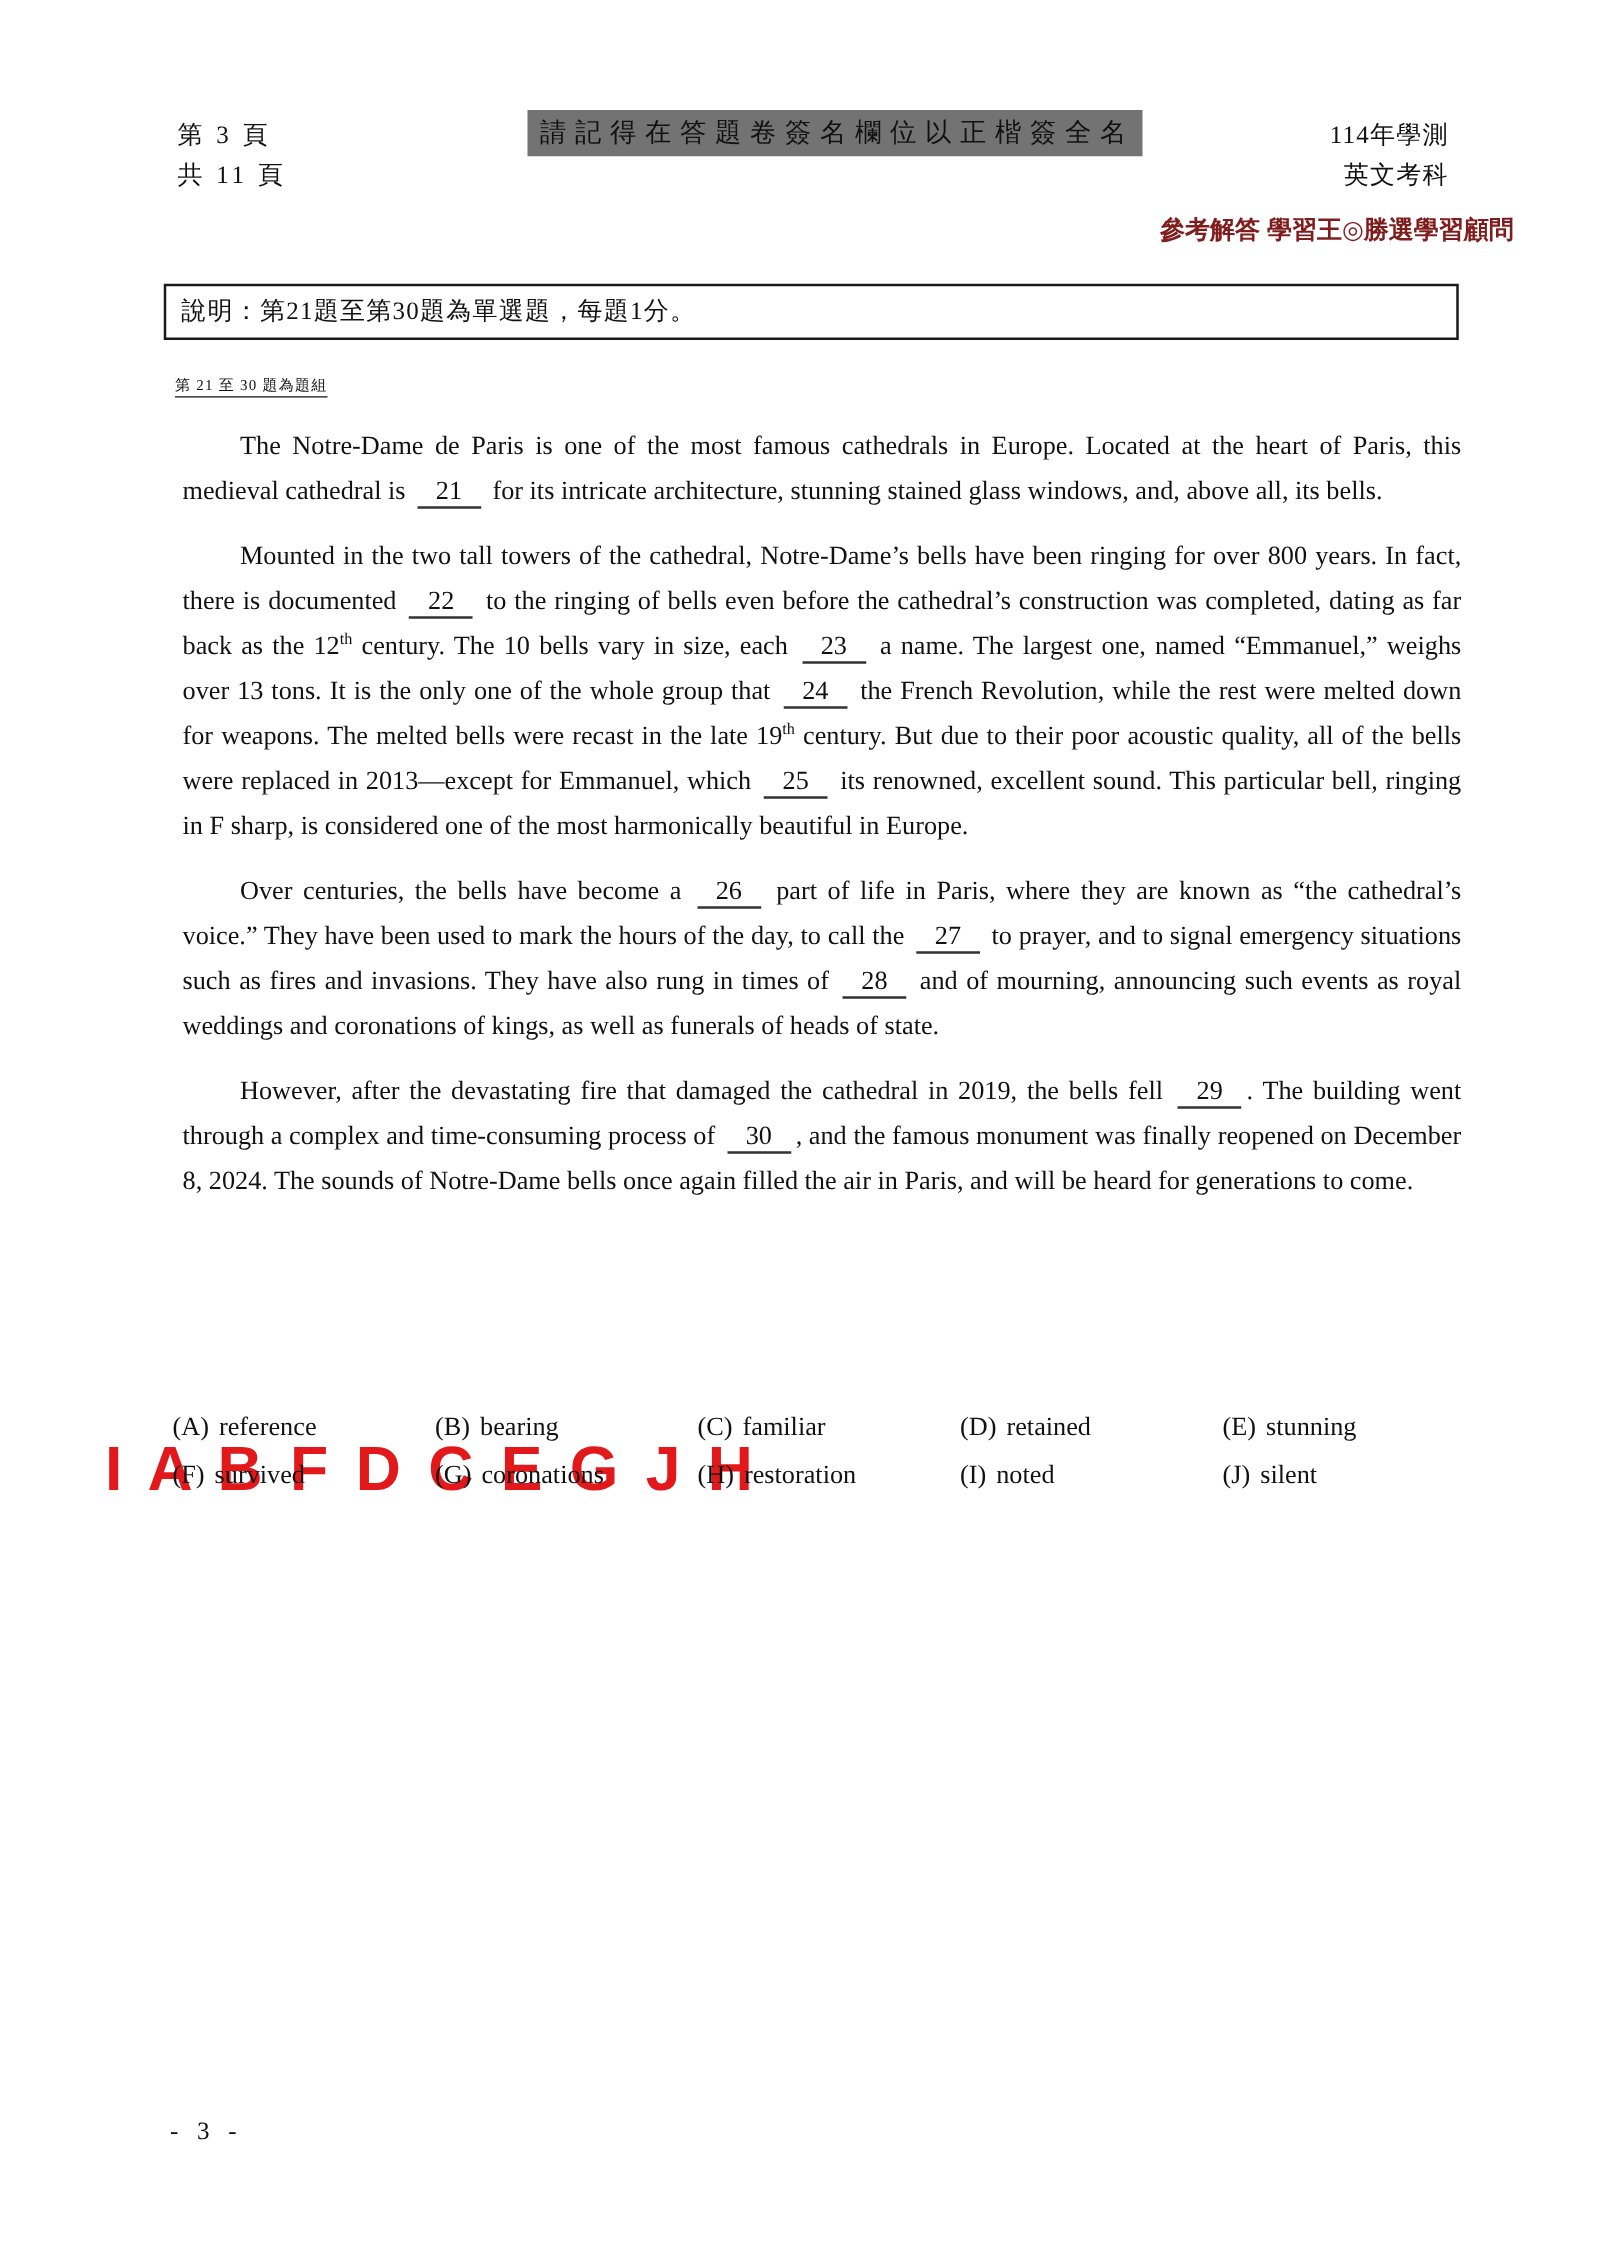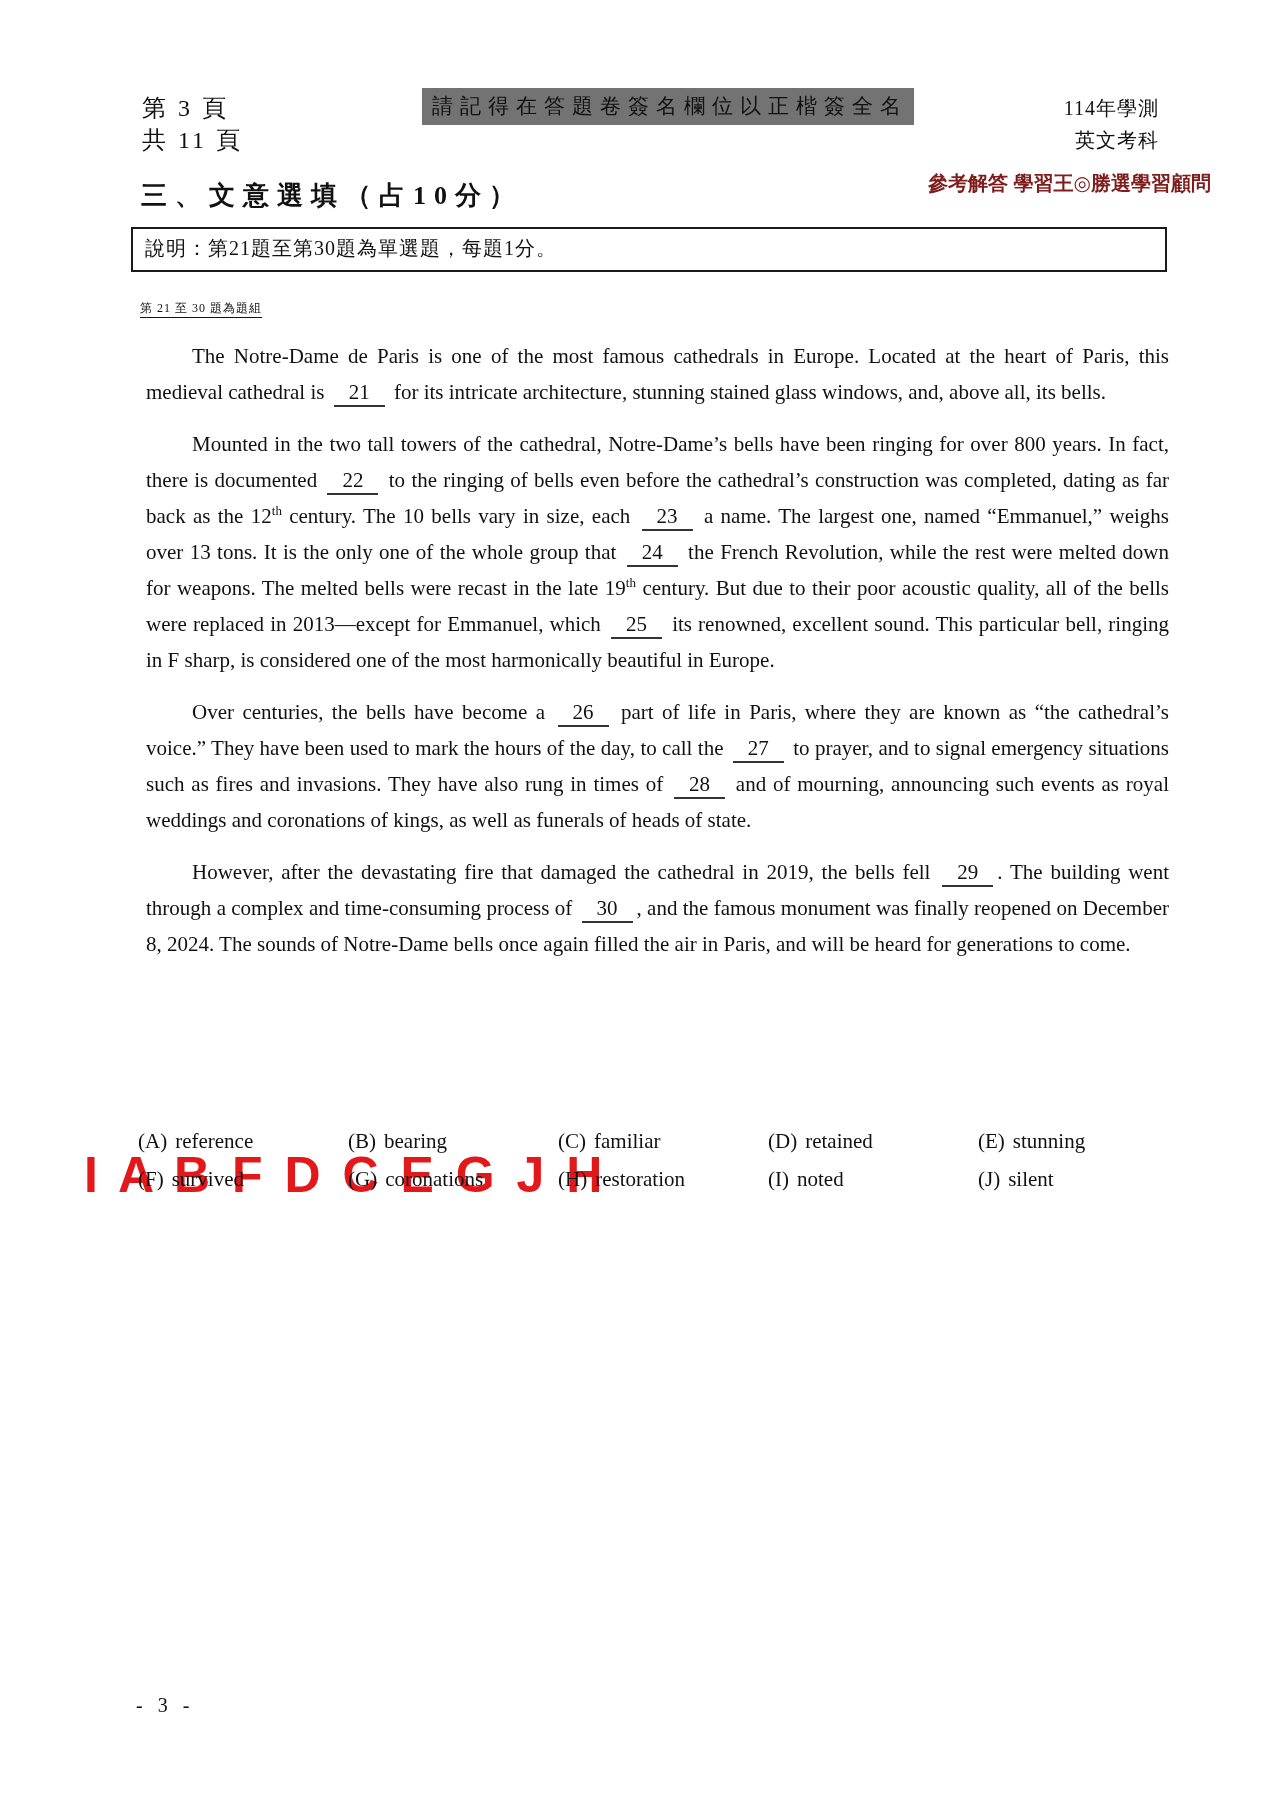--- a/index.html
+++ b/index.html
@@ -7,21 +7,21 @@
   .page {
     position:relative;
     width:1280px; height:1810px;
     background:#ffffff;
     overflow:hidden;
     font-family:"Liberation Serif","DejaVu Serif",serif;
     color:#111111;
   }
   .hdr-left {
     position:absolute; left:142px; top:92px;
-    font-size:24px; line-height:32px; letter-spacing:3px;
+    font-size:20px; line-height:32px; letter-spacing:3px;
   }
   .hdr-notice {
     position:absolute; left:422px; top:88px;
     font-size:21px; letter-spacing:7px;
     padding:4px 6px 5px 10px;
     background:#d7d7d7;
     white-space:nowrap;
   }
   .hdr-right {
     position:absolute; right:121px; top:92px;
@@ -102,21 +102,20 @@
 
   <div class="hdr-notice" style="background: #737373;">請記得在答題卷簽名欄位以正楷簽全名</div>
 
   <div class="hdr-right">
     <div>114年學測</div>
     <div>英文考科</div>
   </div>
 
   <div class="credit" style="color: #7f1d1d;">參考解答 學習王◎勝選學習顧問</div>
 
-  <h2 class="section-title">三、文意選填（占10分）</h2>
 
   <div class="instruction-box">說明：第21題至第30題為單選題，每題1分。</div>
 
   <div class="group-heading">第 21 至 30 題為題組</div>
 
   <div class="passage">
       <p class="para">The Notre-Dame de Paris is one of the most famous cathedrals in Europe. Located at the heart of Paris, this medieval cathedral is <span class="blank">21</span> for its intricate architecture, stunning stained glass windows, and, above all, its bells.</p>
       <p class="para">Mounted in the two tall towers of the cathedral, Notre-Dame’s bells have been ringing for over 800 years. In fact, there is documented <span class="blank">22</span> to the ringing of bells even before the cathedral’s construction was completed, dating as far back as the 12<sup>th</sup> century. The 10 bells vary in size, each <span class="blank">23</span> a name. The largest one, named “Emmanuel,” weighs over 13 tons. It is the only one of the whole group that <span class="blank">24</span> the French Revolution, while the rest were melted down for weapons. The melted bells were recast in the late 19<sup>th</sup> century. But due to their poor acoustic quality, all of the bells were replaced in 2013—except for Emmanuel, which <span class="blank">25</span> its renowned, excellent sound. This particular bell, ringing in F sharp, is considered one of the most harmonically beautiful in Europe.</p>
       <p class="para">Over centuries, the bells have become a <span class="blank">26</span> part of life in Paris, where they are known as “the cathedral’s voice.” They have been used to mark the hours of the day, to call the <span class="blank">27</span> to prayer, and to signal emergency situations such as fires and invasions. They have also rung in times of <span class="blank">28</span> and of mourning, announcing such events as royal weddings and coronations of kings, as well as funerals of heads of state.</p>
       <p class="para">However, after the devastating fire that damaged the cathedral in 2019, the bells fell <span class="blank">29</span>. The building went through a complex and time-consuming process of <span class="blank">30</span>, and the famous monument was finally reopened on December 8, 2024. The sounds of Notre-Dame bells once again filled the air in Paris, and will be heard for generations to come.</p>

